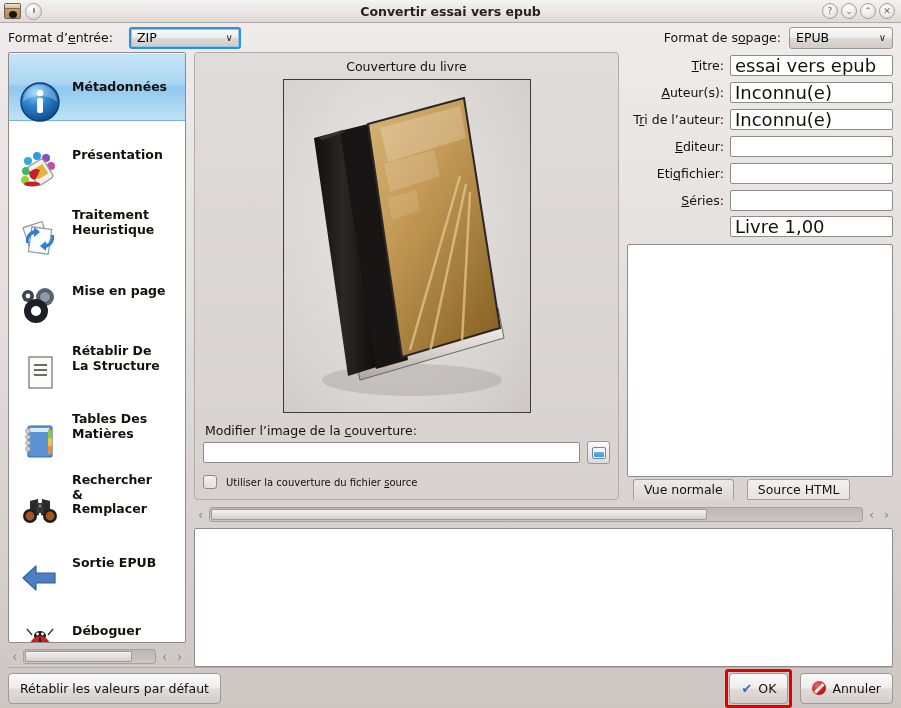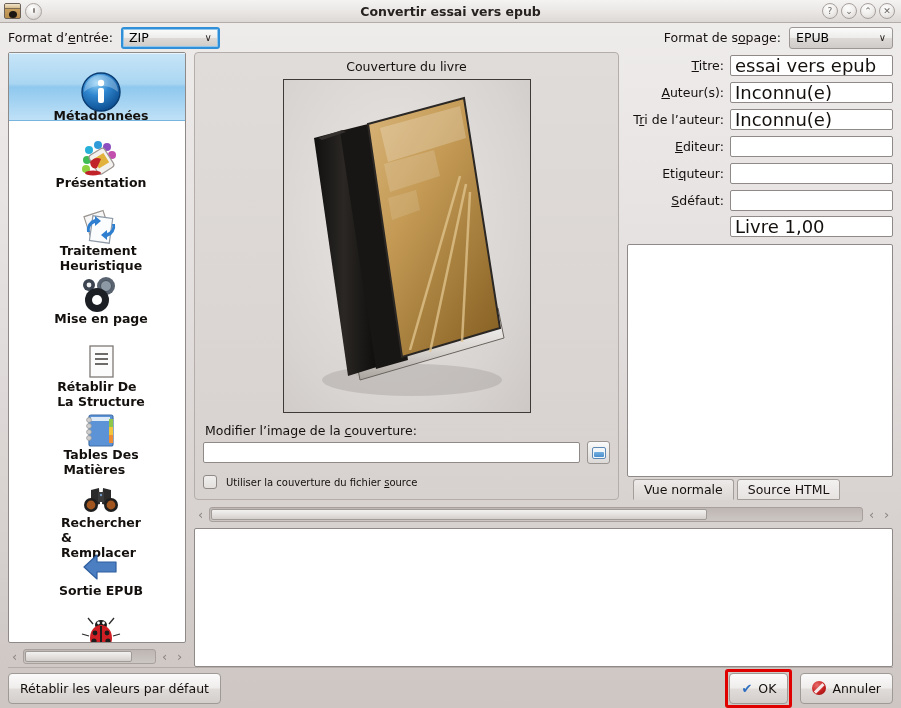--- a/index.html
+++ b/index.html
@@ -95,21 +95,21 @@
     font-size: 12.5px;
     position: relative;
   }
   .combo.focused {
     border: 2px solid #2f8fd8;
     box-shadow: 0 0 0 1px #8fc6ea inset;
   }
   .combo .arrow {
     margin-left: auto; font-size: 10px; color: #2a2522; padding-left: 12px;
   }
-  #input-format-combo { width: 99px; margin-left: 8px; }
+  #input-format-combo { width: 112px; margin-left: 16px; }
   #output-format-combo { width: 104px; margin-left: 8px; }
   .spacer { flex: 1; }
 
   
   .body {
     flex: 1;
     position: relative;
     display: flex;
     padding: 0 8px 0 8px;
     gap: 0;
@@ -132,21 +132,20 @@
   }
   .side-item {
     display: flex; align-items: center; gap: 9px;
     height: 68px;
     padding-left: 8px;
     font-weight: bold;
     font-size: 12.5px;
     color: #14100e;
     white-space: pre-line;
     line-height: 1.18;
-    flex-direction: column;
   }
   .side-item.selected {
     background: linear-gradient(180deg,#c6e4f7 0%, #aad6f2 45%, #8fc8ee 50%, #bfe1f7 100%);
     border-top: 1px solid #e7f4fc;
     border-bottom: 1px solid #78b4dd;
   }
   .side-ico { width: 46px; height: 46px; flex: 0 0 46px; position: relative; }
 
   .sb-scroll {
     flex: 0 0 24px;
@@ -255,21 +254,21 @@
   .field-label u { text-decoration: underline; }
   .field-input { width: 163px; flex: 0 0 163px; height: 21px; }
   .series-index-row { display: flex; justify-content: flex-end; margin-bottom: 7px; }
   .comments-box {
     flex: 1;
     background: #fff;
     border: 1px solid #8f8a87;
     border-radius: 2px;
     min-height: 0;
   }
-  .tabs-row { display: flex; gap: 3px; margin-top: 2px; padding-left: 6px; }
+  .tabs-row { display: flex; gap: 13px; margin-top: 2px; padding-left: 6px; }
   .tab {
     height: 21px; padding: 0 10px;
     display: flex; align-items: center;
     font-size: 12.5px; color: #14100e;
     border: 1px solid #a49e9b;
     border-radius: 3px 3px 0 0;
     background: linear-gradient(180deg,#f3f1f0 0%, #e6e3e1 100%);
   }
   .tab.active {
     background: linear-gradient(180deg,#edeae9 0%, #dcd8d5 100%);
@@ -623,26 +622,26 @@
             <span class="field-label"><span>T</span><u>r</u><span>i de l’auteur:</span></span>
             <div class="text-input field-input">Inconnu(e)</div>
           </div>
 
           <div class="field-row">
             <span class="field-label"><span></span><u>E</u><span>diteur:</span></span>
             <div class="text-input field-input"></div>
           </div>
 
           <div class="field-row">
-            <span class="field-label"><span>Eti</span><u>q</u><span>uteur:</span></span>
+            <span class="field-label"><span>Eti</span><u>q</u><span>fichier:</span></span>
             <div class="text-input field-input"></div>
           </div>
 
           <div class="field-row">
-            <span class="field-label"><span></span><u>S</u><span>défaut:</span></span>
+            <span class="field-label"><span></span><u>S</u><span>éries:</span></span>
             <div class="text-input field-input"></div>
           </div>
 
           <div class="series-index-row">
             <div class="text-input field-input">Livre 1,00</div>
           </div>
 
           <div class="comments-box"></div>
 
           <div class="tabs-row">

